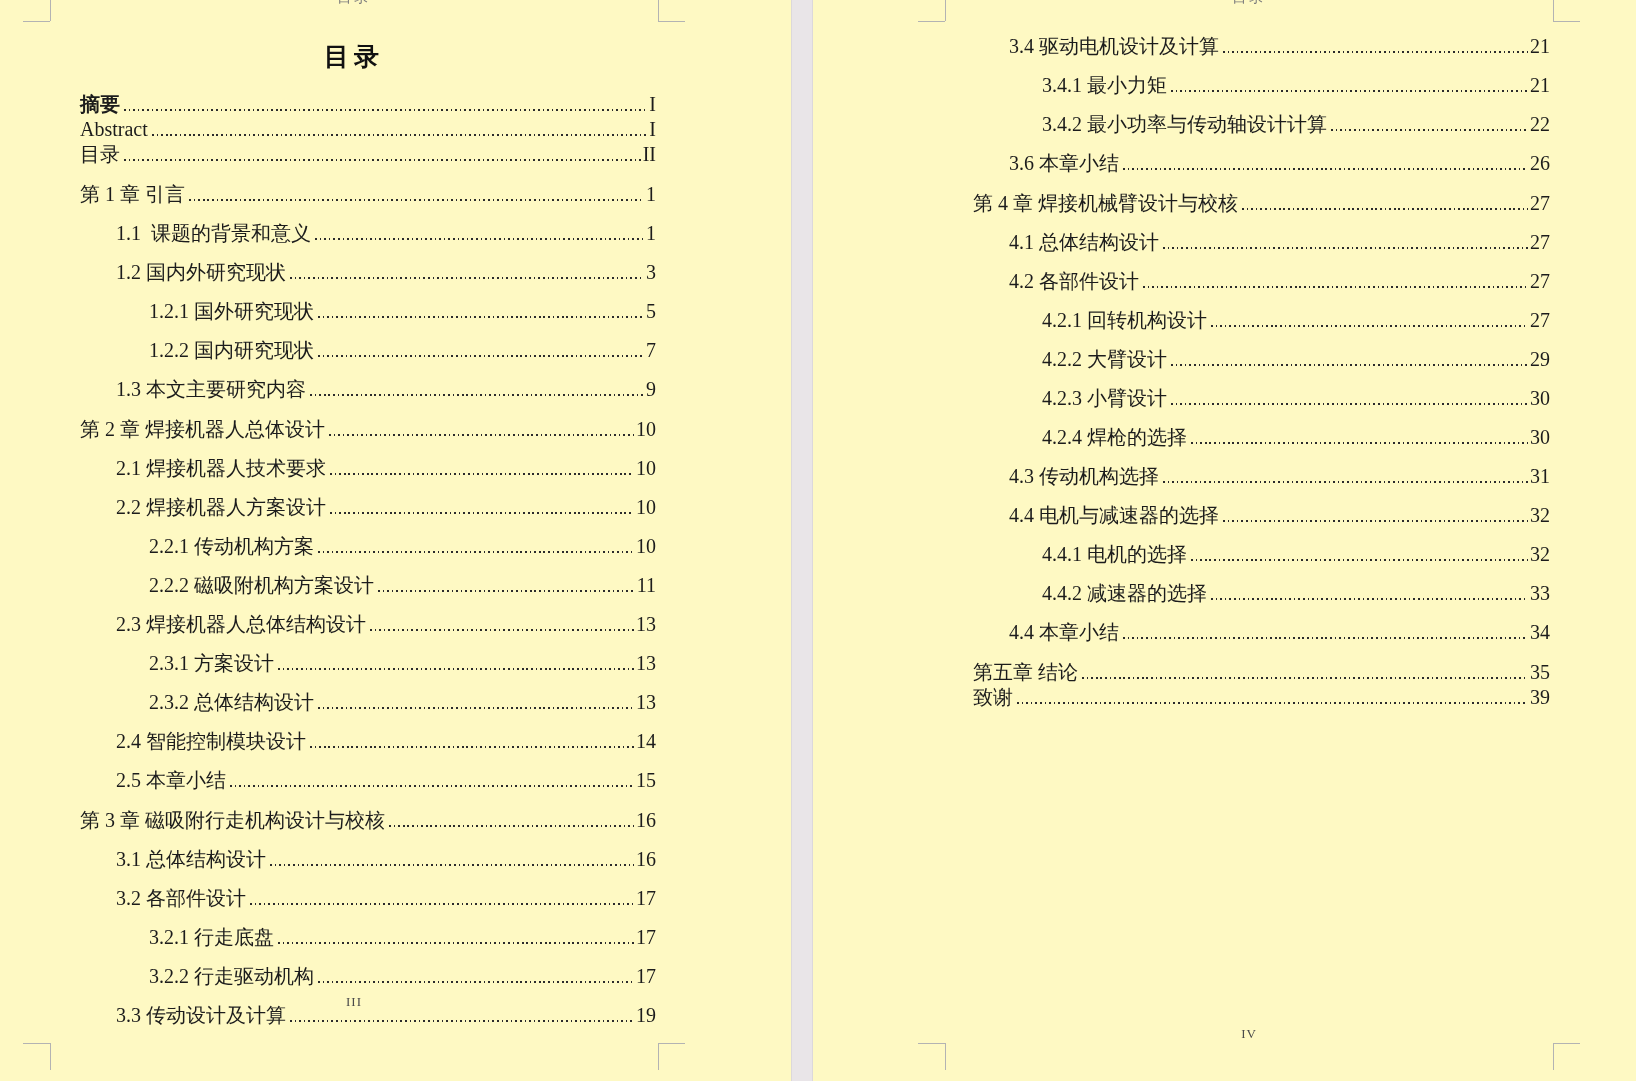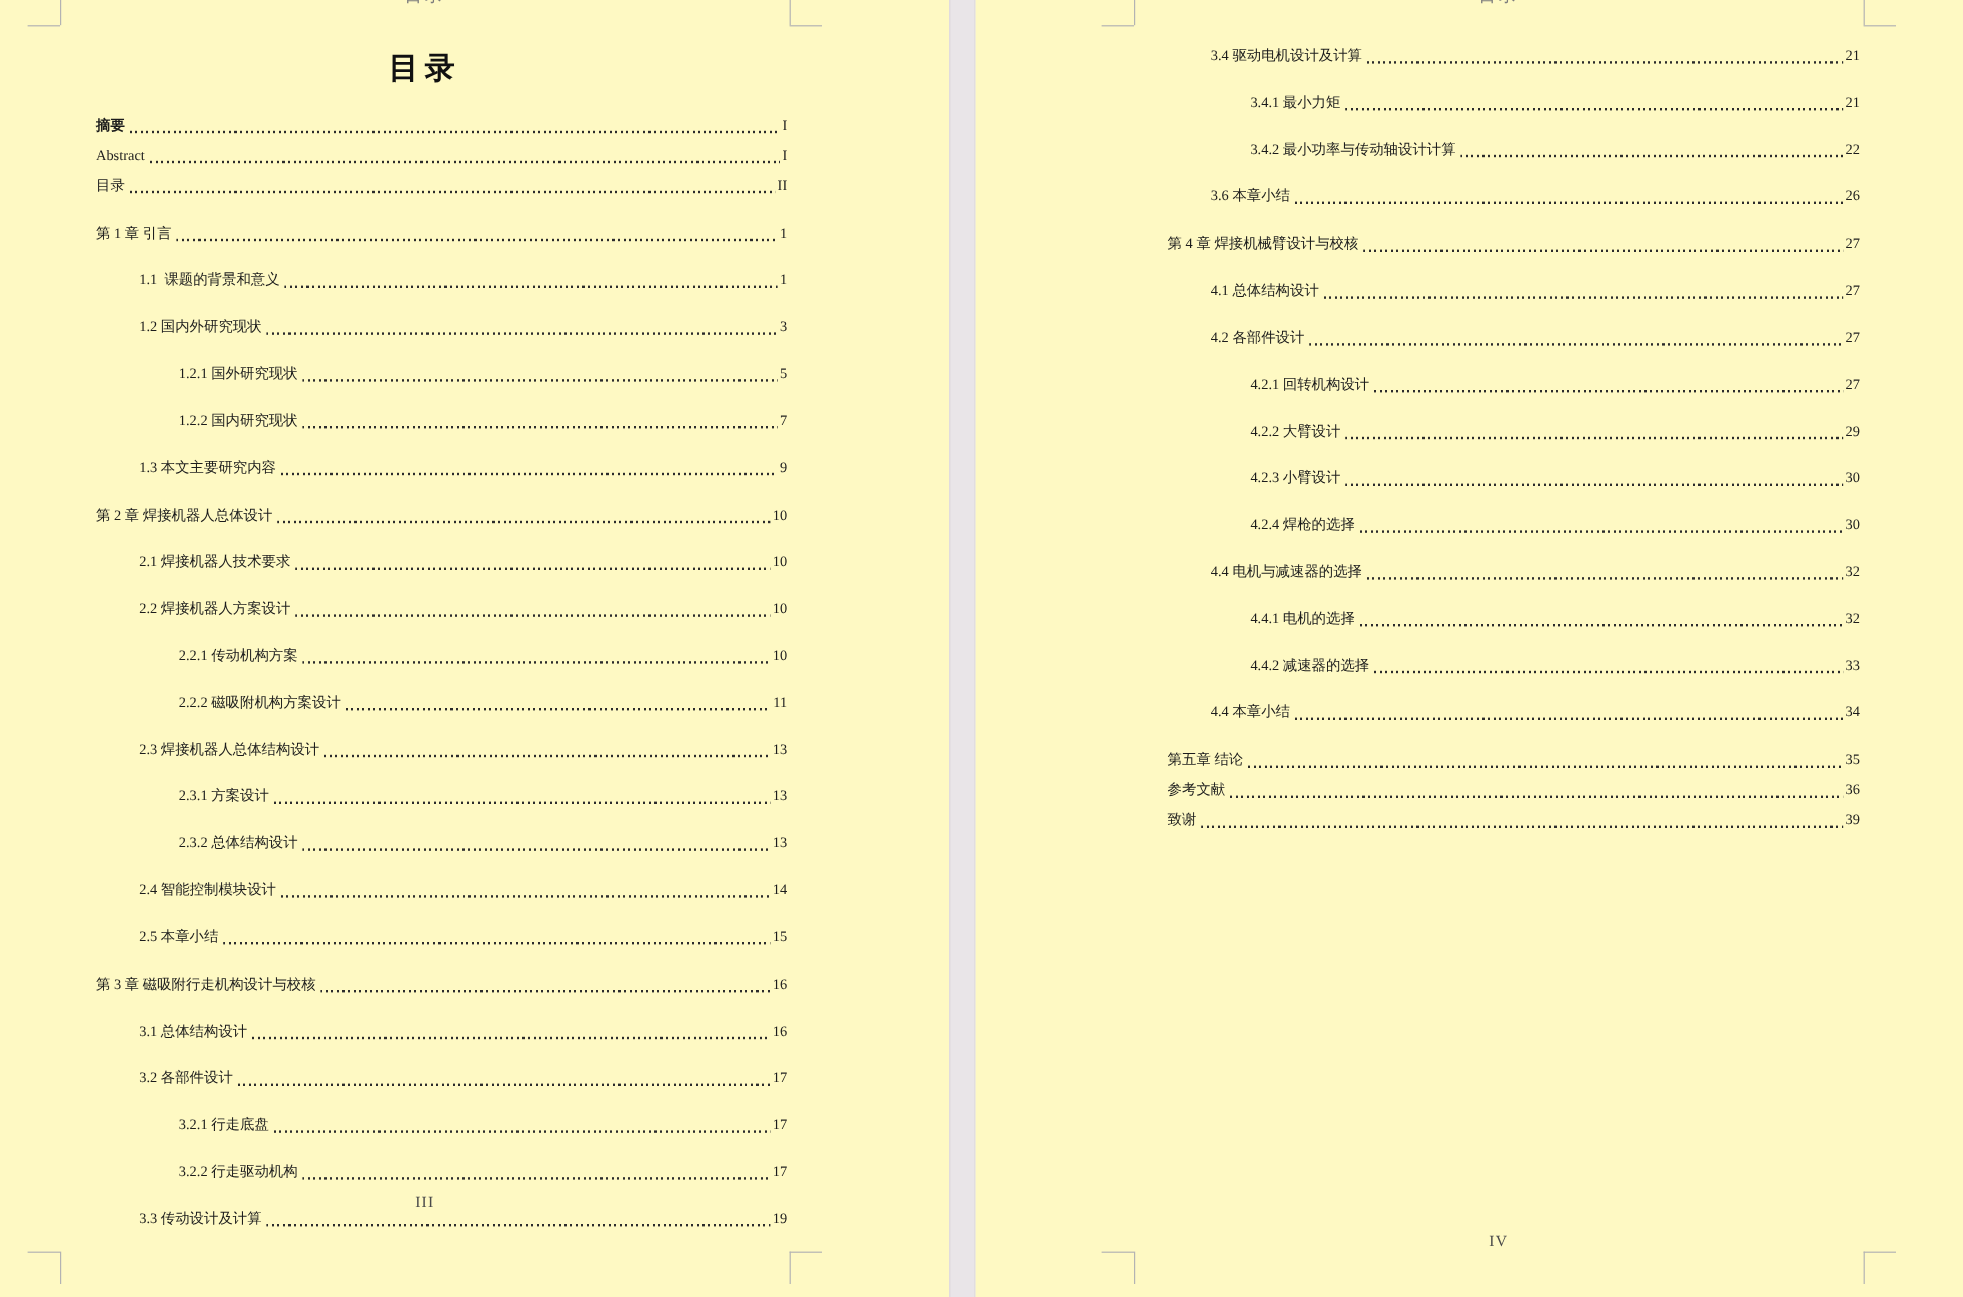--- a/index.html
+++ b/index.html
@@ -31,21 +31,21 @@
   .toc-title{
     position:absolute;left:50px;top:40px;width:608px;
     text-align:center;font-size:25px;font-weight:bold;letter-spacing:5px;
     color:#111;
   }
   .toc-col{position:absolute;}
   .col-left{left:80px;top:92px;width:576px;}
   .col-right{left:160px;top:34px;width:577px;} 
   .row{
     display:flex;align-items:center;height:24px;line-height:24px;
-    font-size:12px;
+    font-size:20px;
   }
   .row.l1,.row.l2{margin-top:15px;}
   .row.chapter{margin-top:16px;}
   .row.front{margin-top:1px;}
   .toc-col .row:first-child{margin-top:0;}
   .row.l1{padding-left:36px;}
   .row.l2{padding-left:69px;}
   .row .lab{white-space:pre;flex:0 0 auto;}
   .row.b .lab{font-weight:bold;}
   .row .dots{
@@ -253,20 +253,25 @@
     <span class="lab">4.2.3 小臂设计</span>
     <span class="dots"></span>
     <span class="pg">30</span>
   </div>
       <div class="row l2">
     <span class="lab">4.2.4 焊枪的选择</span>
     <span class="dots"></span>
     <span class="pg">30</span>
   </div>
       <div class="row l1">
+    <span class="lab">4.3 传动机构选择</span>
+    <span class="dots"></span>
+    <span class="pg">31</span>
+  </div>
+      <div class="row l1">
     <span class="lab">4.4 电机与减速器的选择</span>
     <span class="dots"></span>
     <span class="pg">32</span>
   </div>
       <div class="row l2">
     <span class="lab">4.4.1 电机的选择</span>
     <span class="dots"></span>
     <span class="pg">32</span>
   </div>
       <div class="row l2">
@@ -276,25 +281,20 @@
   </div>
       <div class="row l1">
     <span class="lab">4.4 本章小结</span>
     <span class="dots"></span>
     <span class="pg">34</span>
   </div>
       <div class="row chapter">
     <span class="lab">第五章 结论</span>
     <span class="dots"></span>
     <span class="pg">35</span>
-  </div>
-      <div class="row front">
-    <span class="lab">参考文献</span>
-    <span class="dots"></span>
-    <span class="pg">36</span>
   </div>
       <div class="row front">
     <span class="lab">致谢</span>
     <span class="dots"></span>
     <span class="pg">39</span>
   </div>
     </div>
   <div class="page-footer pf-right">IV</div>
 </div>
 

